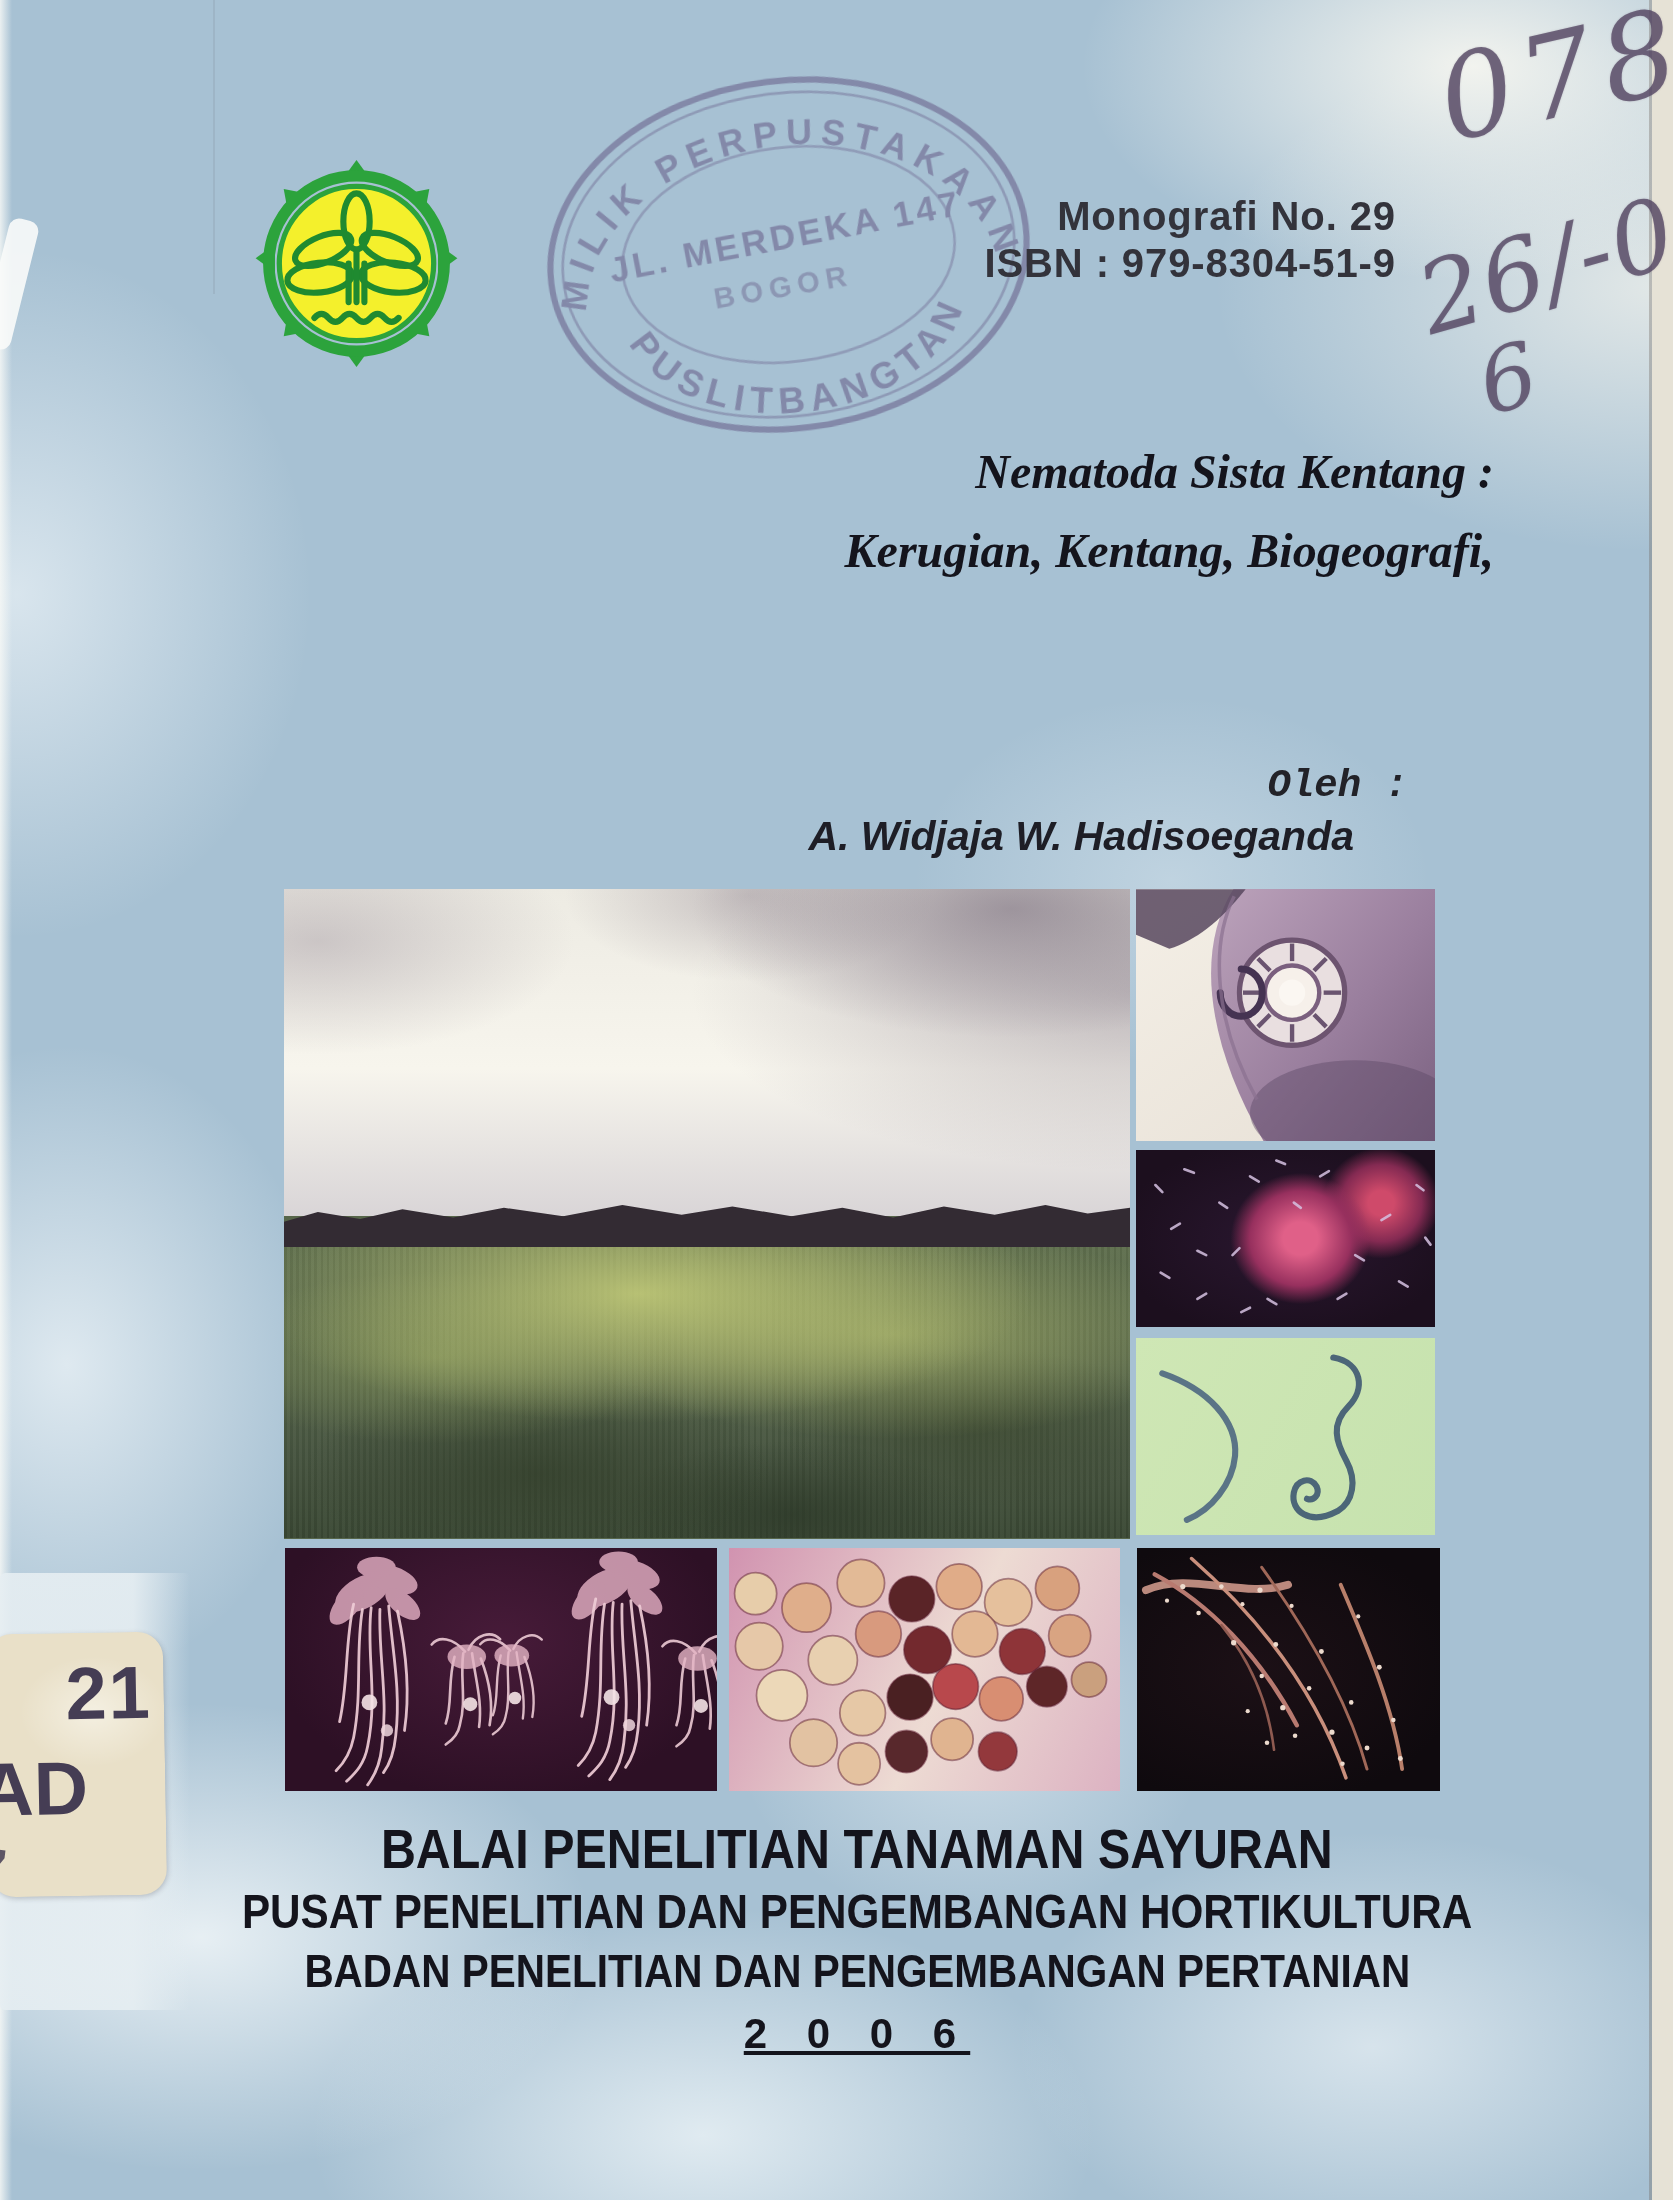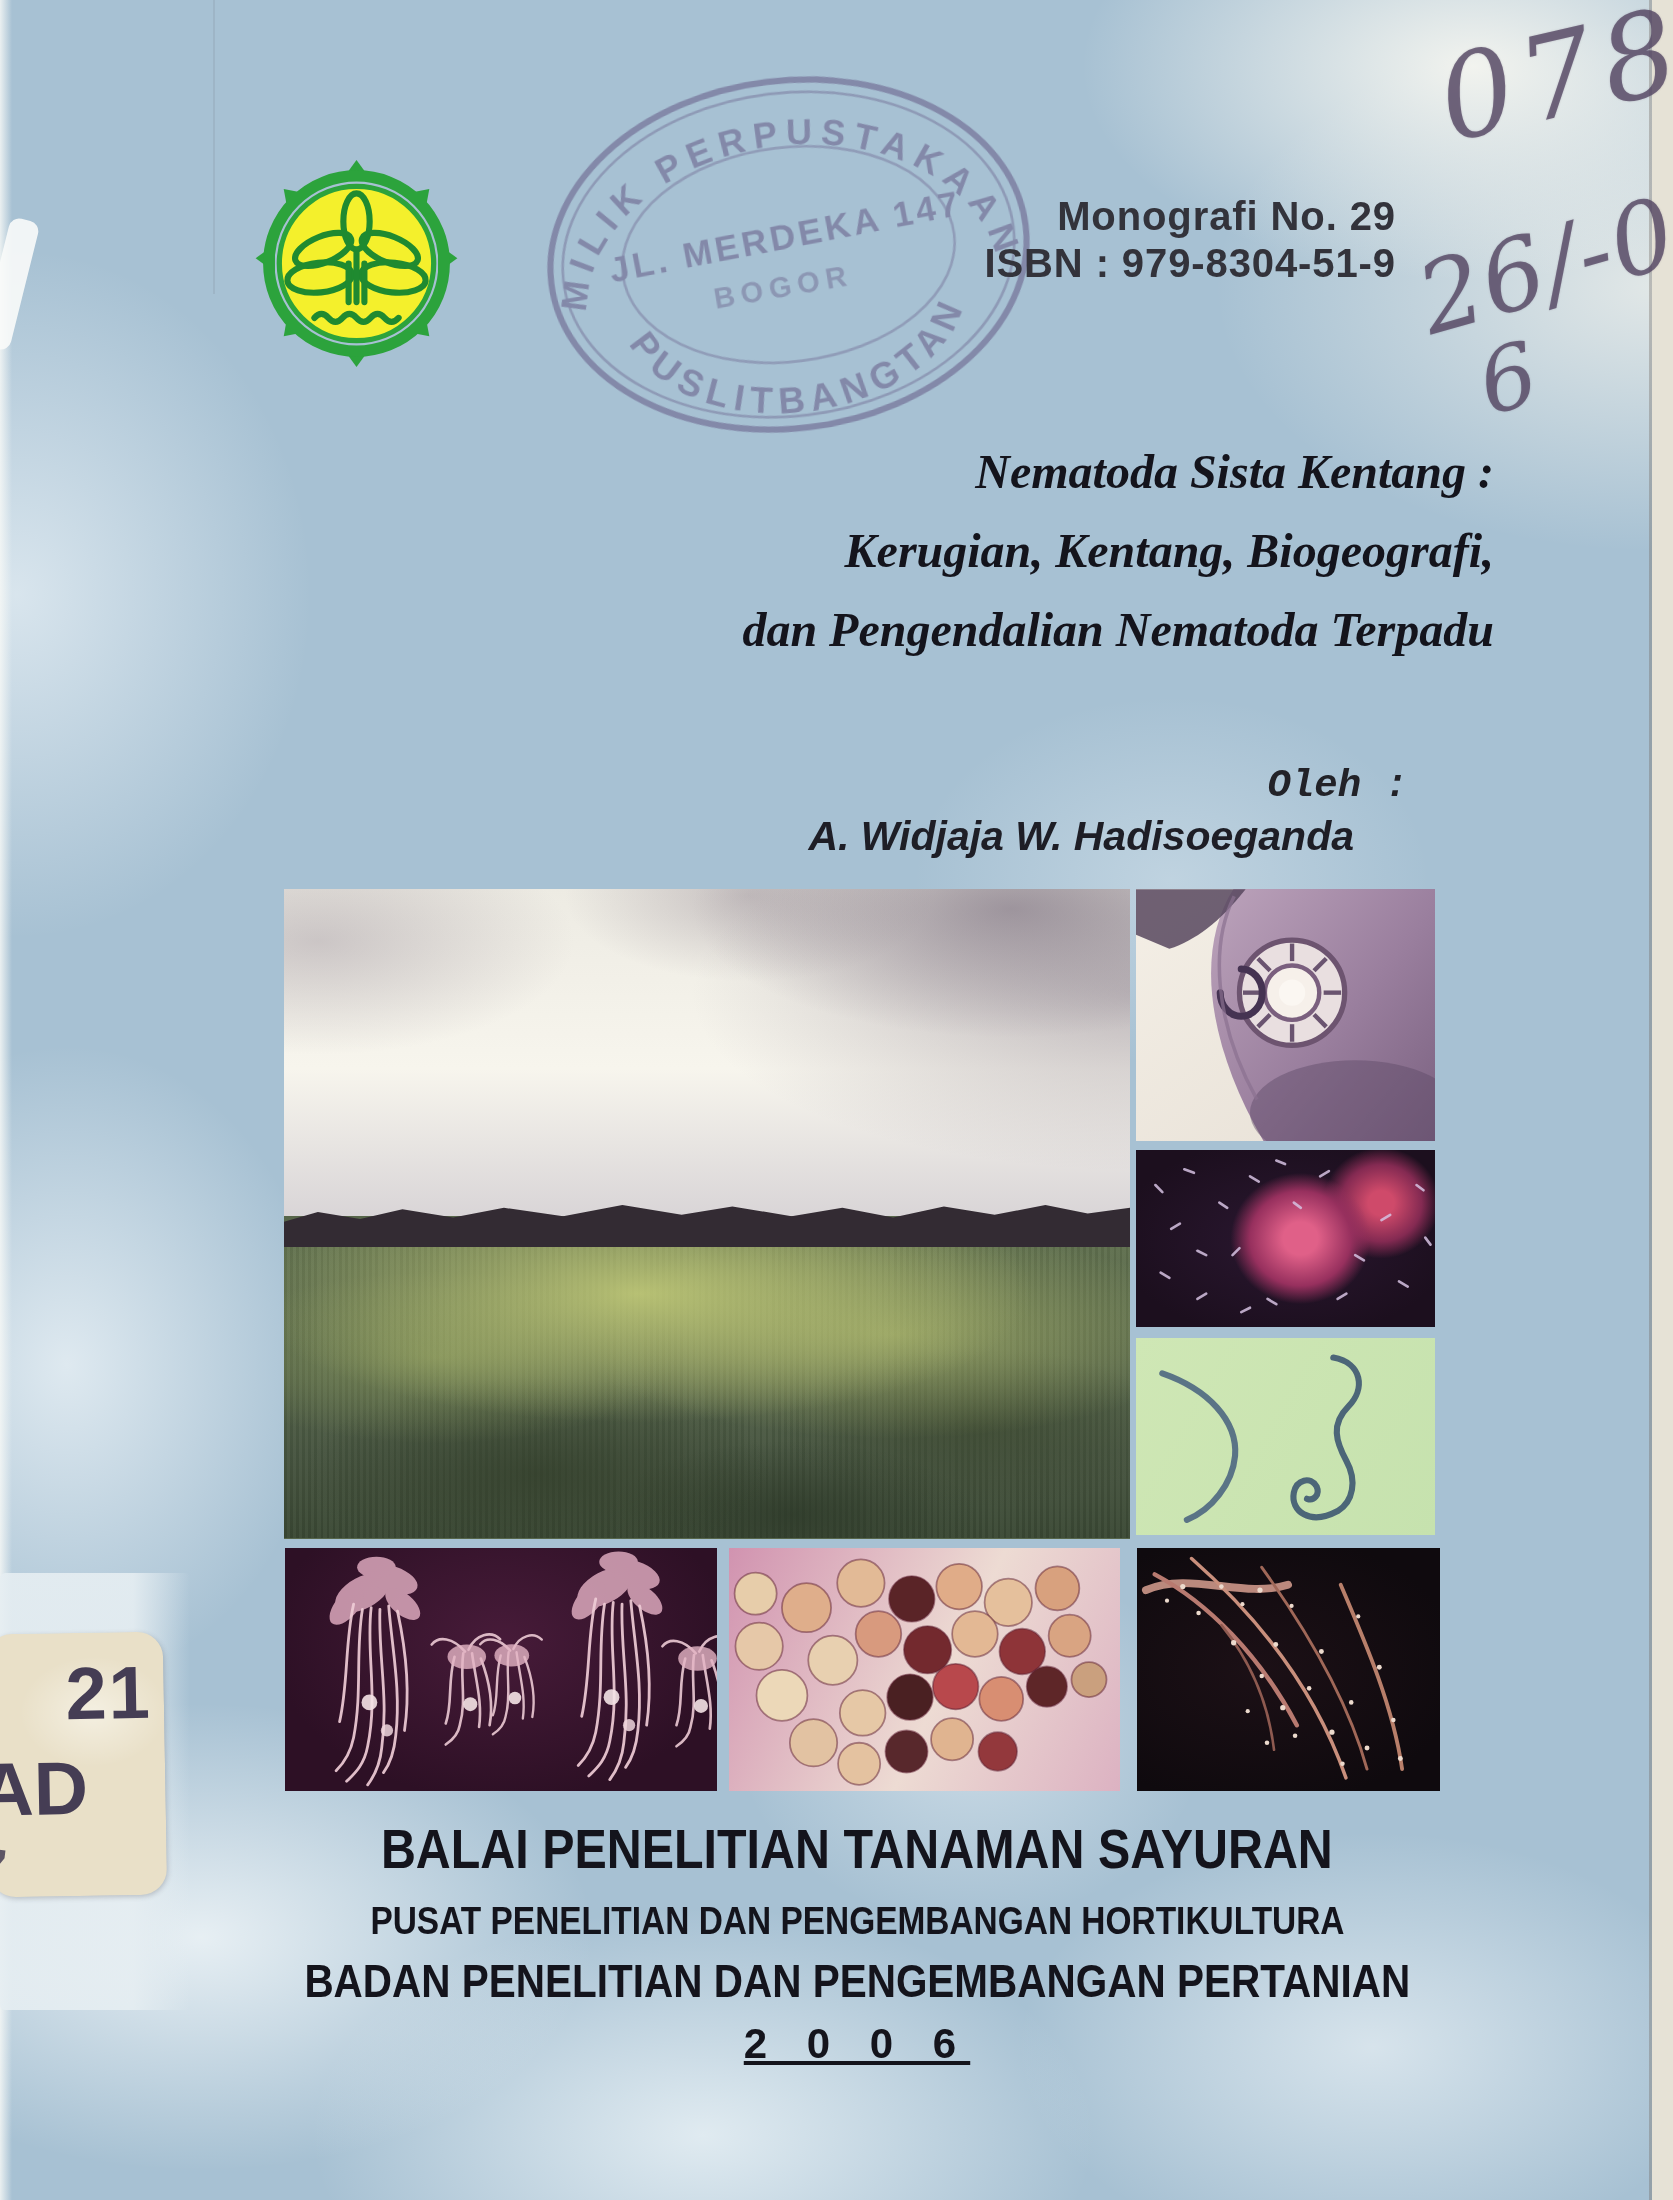--- a/index.html
+++ b/index.html
@@ -79,21 +79,21 @@
       #e9e0c8;
       border-radius:26px;transform:rotate(-1deg);overflow:hidden;
       box-shadow:0.9px 1.8px 5.3px rgba(60,60,70,.25);color:#453d54;font-weight:bold;font-family:"Liberation Sans",sans-serif;}
   .sticker .l1{position:absolute;right:12.3px;top:17.6px;font-size:74px;letter-spacing:1.8px;}
   .sticker .l2{position:absolute;left:-8.8px;top:112px;font-size:75px;}
   .sticker .l3{position:absolute;left:-23px;top:198px;font-size:70px;transform:rotate(8deg);opacity:.85;}
   
   .pub{left:40px;right:0;top:1819px;text-align:center;color:#14141c;text-decoration:underline;}
   .pub .cond{display:inline-block;transform:scaleX(.88);transform-origin:center;white-space:nowrap;font-weight:bold;}
   .pub-l1{font-size:55px;line-height:61px;}
-  .pub-l2{font-size:38px;line-height:49px;margin-top:17px;}
+  .pub-l2{font-size:48px;line-height:49px;margin-top:7px;}
   .pub-l3{font-size:46px;line-height:49px;margin-top:11px;}
   .pub-yr{font-size:42px;line-height:47px;margin-top:14px;letter-spacing:14px;font-weight:bold;}
 </style>
 </head>
 <body>
 
 <div class="cover">
 
   <div class="abs left-edge"></div>
   <div class="abs right-edge"></div>
@@ -153,21 +153,20 @@
     <div>ISBN :  979-8304-51-9</div>
   </div>
 
   <div class="abs hand hw-top">078</div>
   <div class="abs hand hw-mid">26/-07</div>
   <div class="abs hand hw-denom">6</div>
 
   <div class="abs title-block">
     <div>Nematoda Sista Kentang :</div>
     <div>Kerugian, Kentang, Biogeografi,</div>
-    <div>dan Pengendalian Nematoda Terpadu</div>
   </div>
 
   <div class="abs oleh">Oleh :</div>
   <div class="abs author">A. Widjaja W. Hadisoeganda</div>
 
   <div class="photo ph-field" aria-label="potato-field-plot">
     <div class="sky"></div>
     <div class="treeline"></div>
     <div class="field"></div>
   </div>

